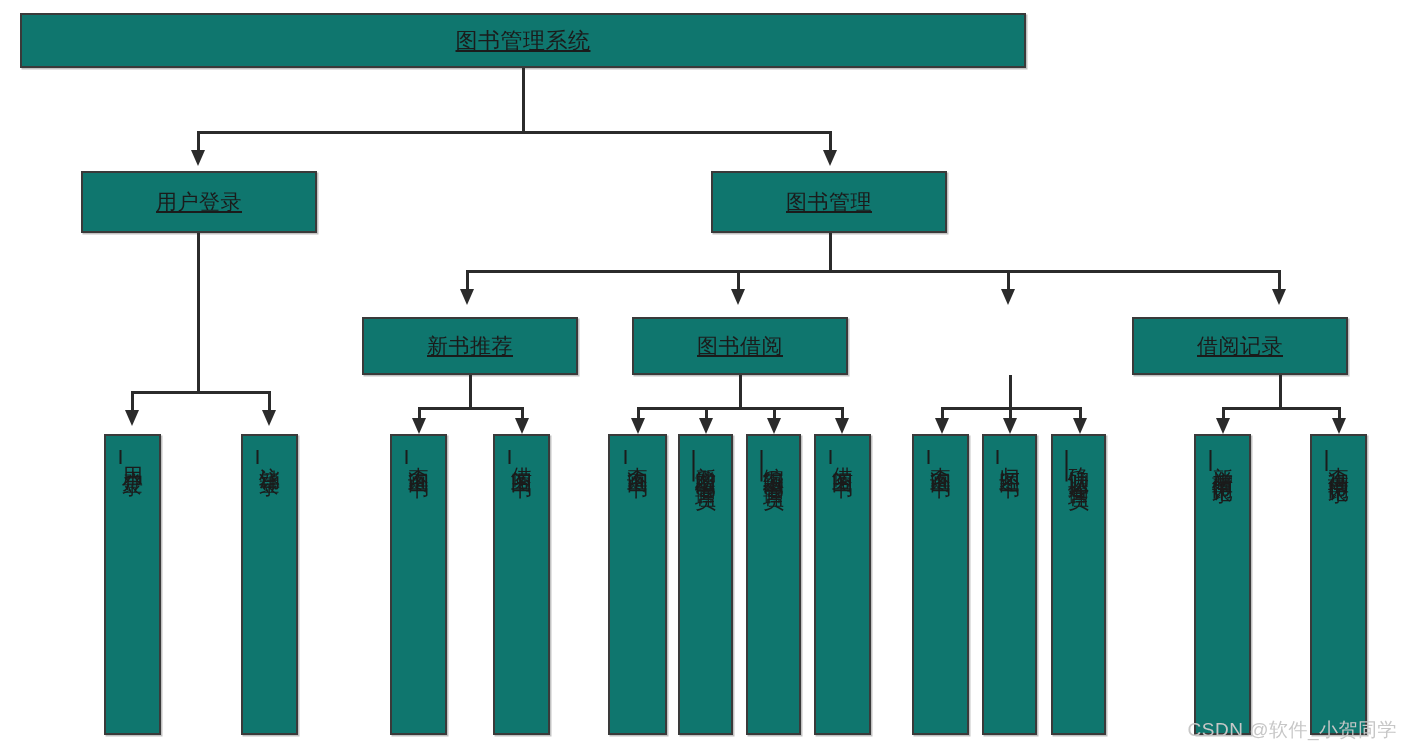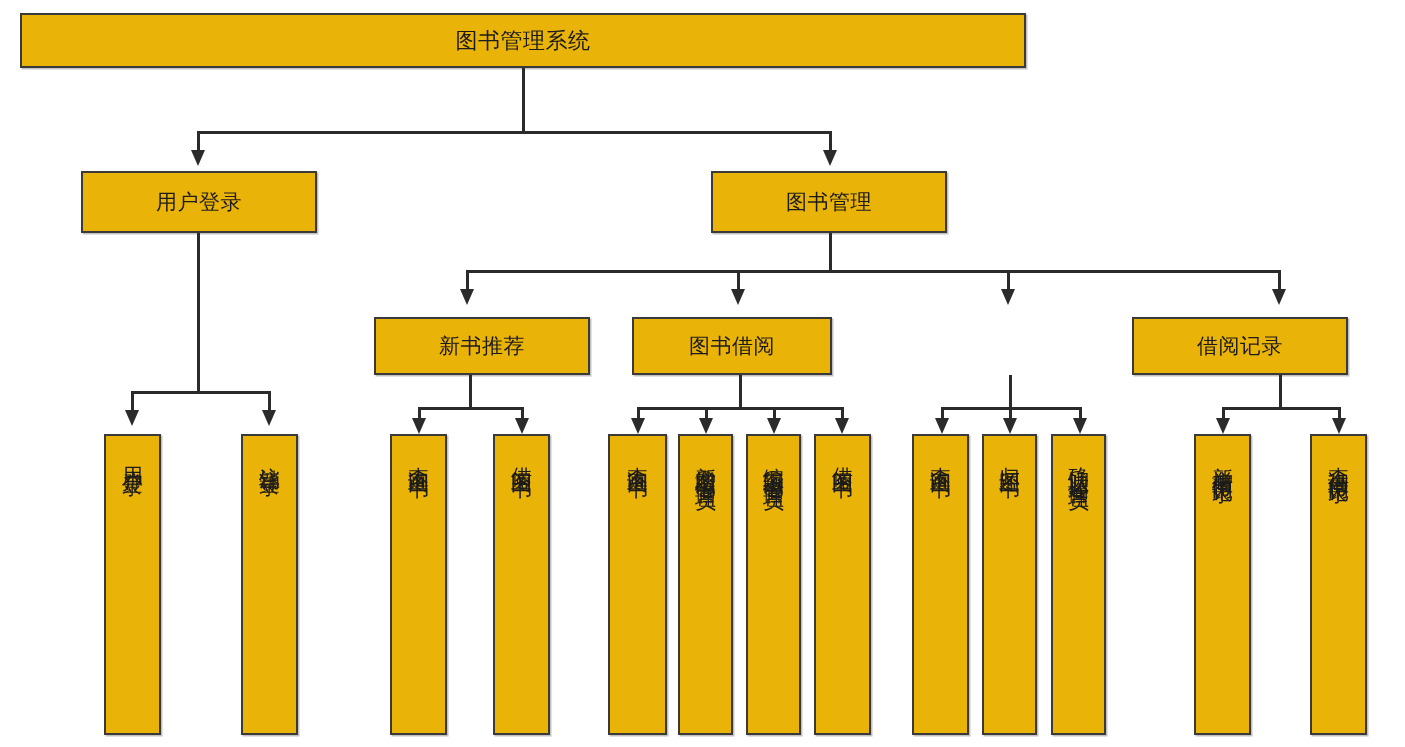--- a/index.html
+++ b/index.html
@@ -12,27 +12,28 @@
     width: 1405px;
     height: 747px;
     background: #ffffff;
     font-family: "Liberation Sans", "DejaVu Sans", sans-serif;
     overflow: hidden;
   }
   
   .node {
     position: absolute;
     box-sizing: border-box;
-    background: #eab308;
+    background: #0f766e;
     border: 2.5px solid #3a3a3a;
     display: flex;
     align-items: center;
     justify-content: center;
     color: #1b1b1b;
     box-shadow: 1.5px 1.5px 0 rgba(120,120,120,0.45);
+    text-decoration: underline;
   }
   .node .lbl {
     display: block;
     text-align: center;
     line-height: 1.18;
     letter-spacing: 0.5px;
   }
   
   .node.h .lbl {
     font-size: 21px;
@@ -118,24 +119,24 @@
   <div class="hline" style="left:466px; top:270px; width:812px;"></div>
   <div class="vline" style="left:466px; top:270px; height:22px;"></div>
   <div class="arrow" style="left:460px; top:289px;"></div>
   <div class="vline" style="left:737px; top:270px; height:22px;"></div>
   <div class="arrow" style="left:731px; top:289px;"></div>
   <div class="vline" style="left:1007px; top:270px; height:22px;"></div>
   <div class="arrow" style="left:1001px; top:289px;"></div>
   <div class="vline" style="left:1278px; top:270px; height:22px;"></div>
   <div class="arrow" style="left:1272px; top:289px;"></div>
 
-  <div class="node h" style="left:362px; top:317px; width:216px; height:58px;margin-left:12px;">
+  <div class="node h" style="left:362px; top:317px; width:216px; height:58px;">
     <span class="lbl">新书推荐</span>
   </div>
-  <div class="node h" style="left:632px; top:317px; width:200px; height:58px;">
+  <div class="node h" style="left:632px; top:317px; width:216px; height:58px;">
     <span class="lbl">图书借阅</span>
   </div>
   <div class="node h" style="left:1132px; top:317px; width:216px; height:58px;">
     <span class="lbl">借阅记录</span>
   </div>
 
   <div class="vline" style="left:469px; top:375px; height:33px;"></div>
   <div class="hline" style="left:418px; top:407px; width:105px;"></div>
   <div class="vline" style="left:418px; top:407px; height:13px;"></div>
   <div class="arrow" style="left:412px; top:418px;"></div>
@@ -206,14 +207,15 @@
     <span class="lbl">确认归还（管理员）</span>
   </div>
 
   <div class="node v" style="left:1194px; top:434px; width:57px; height:301px;">
     <span class="lbl">新增借阅记录</span>
   </div>
   <div class="node v" style="left:1310px; top:434px; width:57px; height:301px;">
     <span class="lbl">查询借阅记录</span>
   </div>
 
+  <div id="watermark">CSDN @软件_小贺同学</div>
 
 </div>
 
 </body></html>

